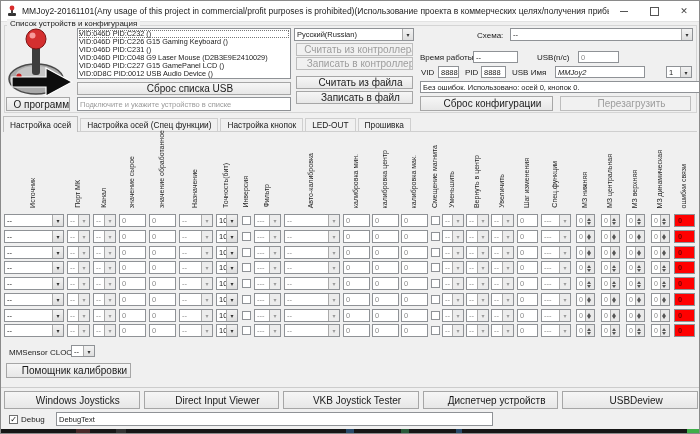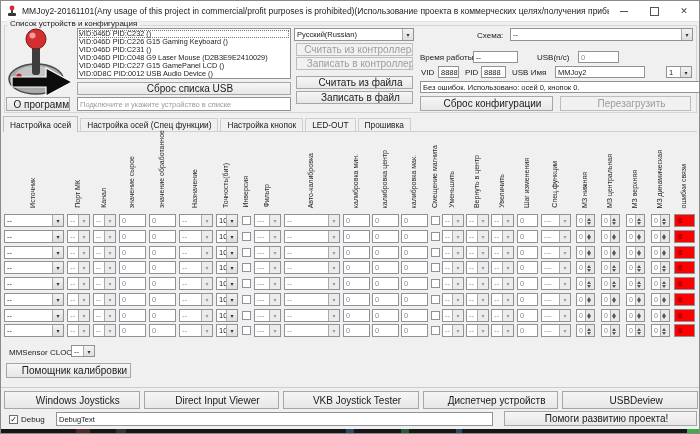--- a/index.html
+++ b/index.html
@@ -141,21 +141,21 @@
   <div class="lbl" style="left:419px;top:52px;">Время работы:</div>
   <div class="tb" style="position:absolute;left:472px;top:50px;width:45px;height:12px;">--</div>
   <div class="lbl" style="left:536px;top:52px;">USB(n/c)</div>
   <div class="tb dim" style="position:absolute;left:577px;top:50px;width:41px;height:12px;">0</div>
 
   <div class="lbl" style="left:420px;top:67px;">VID</div>
   <div class="tb" style="position:absolute;left:437px;top:65px;width:21px;height:12px;">8888</div>
   <div class="lbl" style="left:464px;top:67px;">PID</div>
   <div class="tb" style="position:absolute;left:480px;top:65px;width:25px;height:12px;">8888</div>
   <div class="lbl" style="left:511px;top:67px;">USB Имя</div>
-  <div class="tb" style="position:absolute;left:554px;top:65px;width:90px;height:12px;">MMJoy2</div>
+  <div class="tb" style="position:absolute;left:554px;top:65px;width:90px;height:12px;font-style:italic;">MMJoy2</div>
   <div class="lbl" style="left:678px;top:67px;">Poll</div>
   <div class="dd" style="position:absolute;left:665px;top:65px;width:26px;height:12px;">
     <span class="ddv">1</span>
     <span class="ddb">▾</span>
   </div>
 
   <div class="tb" style="position:absolute;left:419px;top:80px;width:312px;height:12px;">Без ошибок. Использовано: осей 0, кнопок 0.</div>
   <div class="btn" style="position:absolute;left:419px;top:95px;width:133px;height:15px;">Сброс конфигурации</div>
   <div class="btn disabled" style="position:absolute;left:559px;top:95px;width:131px;height:15px;">Перезагрузить</div>
 
@@ -874,21 +874,20 @@
       <div class="btn tbtn">VKB Joystick Tester</div>
       <div class="btn tbtn">Диспетчер устройств</div>
       <div class="btn tbtn">USBDeview</div>
     </div>
 
   <div class="cbx" style="left:8px;top:414px;">
     <span>✓</span>
   </div>
   <div class="lbl" style="left:20px;top:414px;">Debug</div>
   <div class="tb" style="position:absolute;left:55px;top:411px;width:437px;height:14px;">DebugText</div>
-  <div class="btn" style="position:absolute;left:503px;top:410px;width:193px;height:15px;">Помоги развитию проекта!</div>
 
   <div class="sliver">
     <span class="seg" style="left:75px;width:14px;background:#4a2a2a;"></span>
     <span class="seg" style="left:115px;width:10px;background:#333;"></span>
     <span class="seg" style="left:345px;width:8px;background:#2a4a6a;"></span>
     <span class="seg" style="left:400px;width:8px;background:#2a5a3a;"></span>
     <span class="seg" style="left:455px;width:6px;background:#2a4a6a;"></span>
     <span class="seg" style="left:686px;width:12px;background:#3fae49;"></span>
   </div>
 

